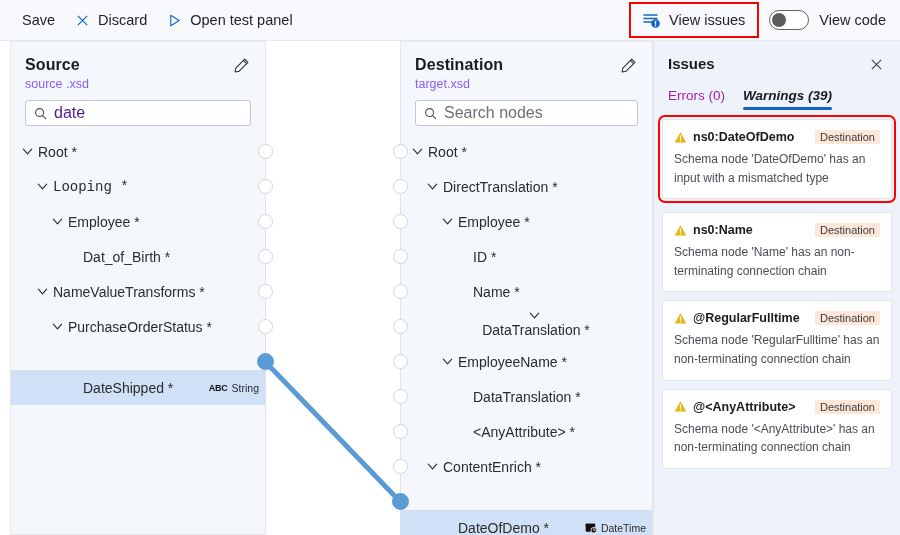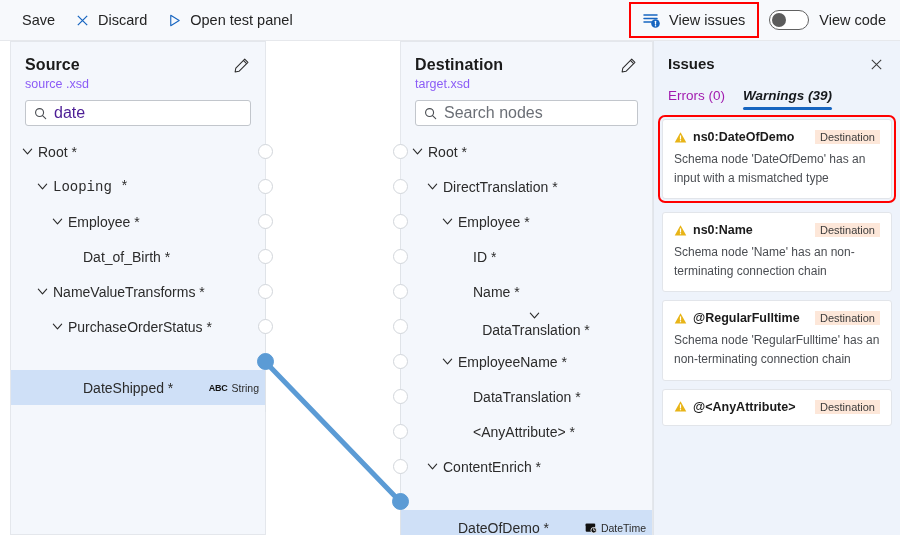--- a/index.html
+++ b/index.html
@@ -528,18 +528,19 @@
                   <svg width="13" height="13" viewBox="0 0 14 14">
                     <path d="M7 1.4 L13.2 12.4 H0.8 Z" fill="#e8b417"></path>
                     <path d="M7 5.1 V8.6" stroke="#fff" stroke-width="1.3" stroke-linecap="round"></path>
                     <circle cx="7" cy="10.4" r="0.75" fill="#fff"></circle>
                   </svg>
                 </span>
                 <span>@&lt;AnyAttribute&gt;</span>
               </div>
               <span class="chip">Destination</span>
             </div>
+            <div class="issue-desc">Schema node '&lt;AnyAttribute&gt;' has an non-terminating connection chain</div>
           </div>
         </div>
     </div>
 
   </div>
 </div>
 
 </body></html>

